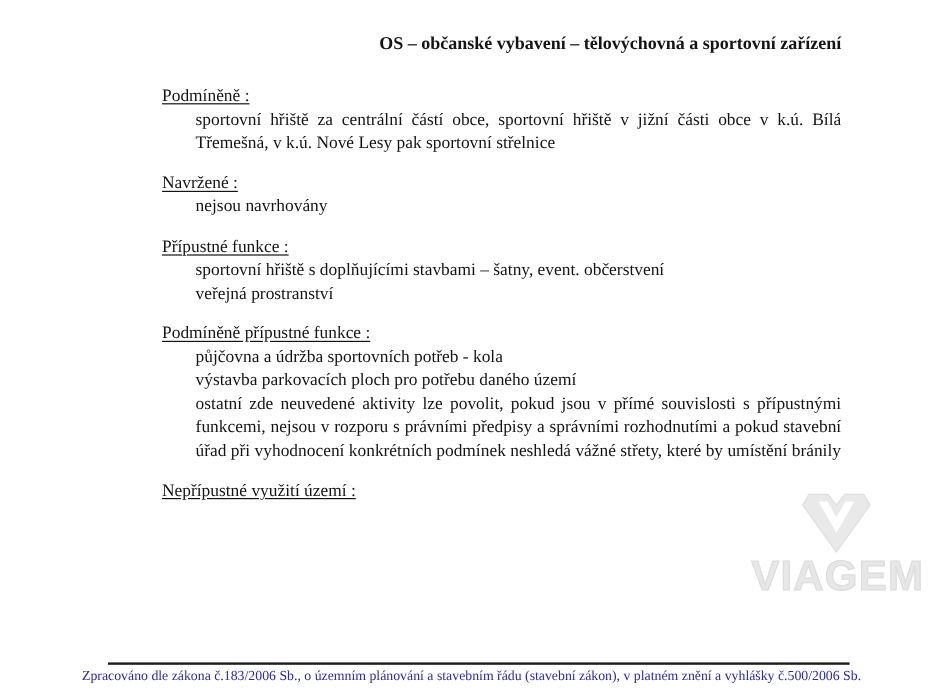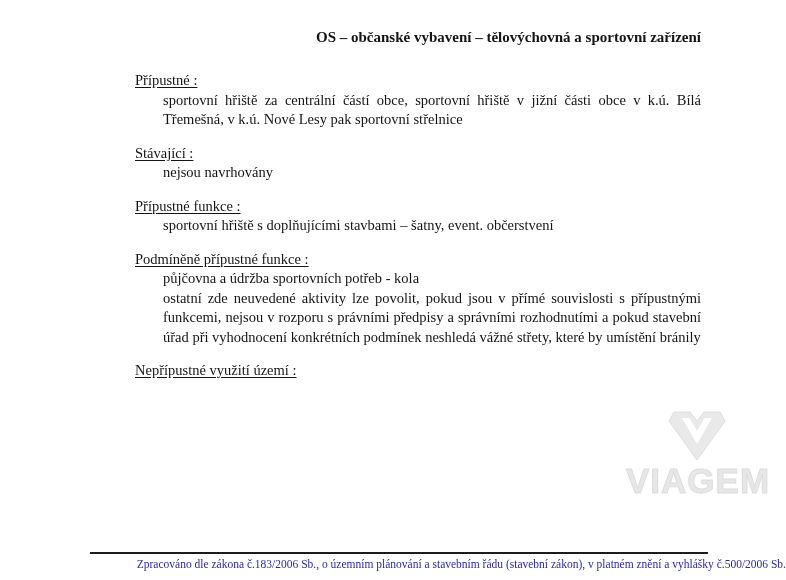--- a/index.html
+++ b/index.html
@@ -88,39 +88,41 @@
     <path d="M7 2 H23 L30 11 L37 2 H53 L58 11 L30 50 L2 11 Z" fill="#e9e9e9" stroke="#dedede" stroke-width="1"></path>
     <path d="M15 8 L30 34 L45 8 L37.5 8 L30 21 L22.5 8 Z" fill="#ffffff"></path>
   </svg>
   <div class="wm-text">VIAGEM</div>
 </div>
 
 <div class="doc">
   <h1 class="title">OS – občanské vybavení – tělovýchovná a sportovní zařízení</h1>
 
   <section class="section">
-    <div class="heading">Přípustné :</div>
+    <div class="heading">Podmíněně :</div>
     <p class="para justify">sportovní hřiště za centrální částí obce, sportovní hřiště v jižní části obce v k.ú. Bílá Třemešná, v k.ú. Nové Lesy pak sportovní střelnice</p>
   </section>
 
   <section class="section">
-    <div class="heading">Stávající :</div>
+    <div class="heading">Navržené :</div>
     <p class="para">nejsou navrhovány</p>
   </section>
 
   <section class="section">
     <div class="heading">Přípustné funkce :</div>
     <p class="para">sportovní hřiště s doplňujícími stavbami – šatny, event. občerstvení</p>
+    <p class="para">veřejná prostranství</p>
   </section>
 
   <section class="section">
     <div class="heading">Podmíněně přípustné funkce :</div>
     <p class="para">půjčovna a údržba sportovních potřeb - kola</p>
+    <p class="para">výstavba parkovacích ploch pro potřebu daného území</p>
     <p class="para justify">ostatní zde neuvedené aktivity lze povolit, pokud jsou v přímé souvislosti s přípustnými funkcemi, nejsou v rozporu s právními předpisy a správními rozhodnutími a pokud stavební úřad při vyhodnocení konkrétních podmínek neshledá vážné střety, které by umístění bránily</p>
   </section>
 
   <section class="section">
     <div class="heading">Nepřípustné využití území :</div>
   </section>
 </div>
 
 <div class="footer-rule"></div>
-<div class="footer-text" style="color: rgb(43, 43, 155); text-align: right;">Zpracováno dle zákona č.183/2006 Sb., o územním plánování a stavebním řádu (stavební zákon), v platném znění a vyhlášky č.500/2006 Sb.</div>
+<div class="footer-text" style="color: rgb(43, 43, 155);">Zpracováno dle zákona č.183/2006 Sb., o územním plánování a stavebním řádu (stavební zákon), v platném znění a vyhlášky č.500/2006 Sb.</div>
 
 </body></html>

